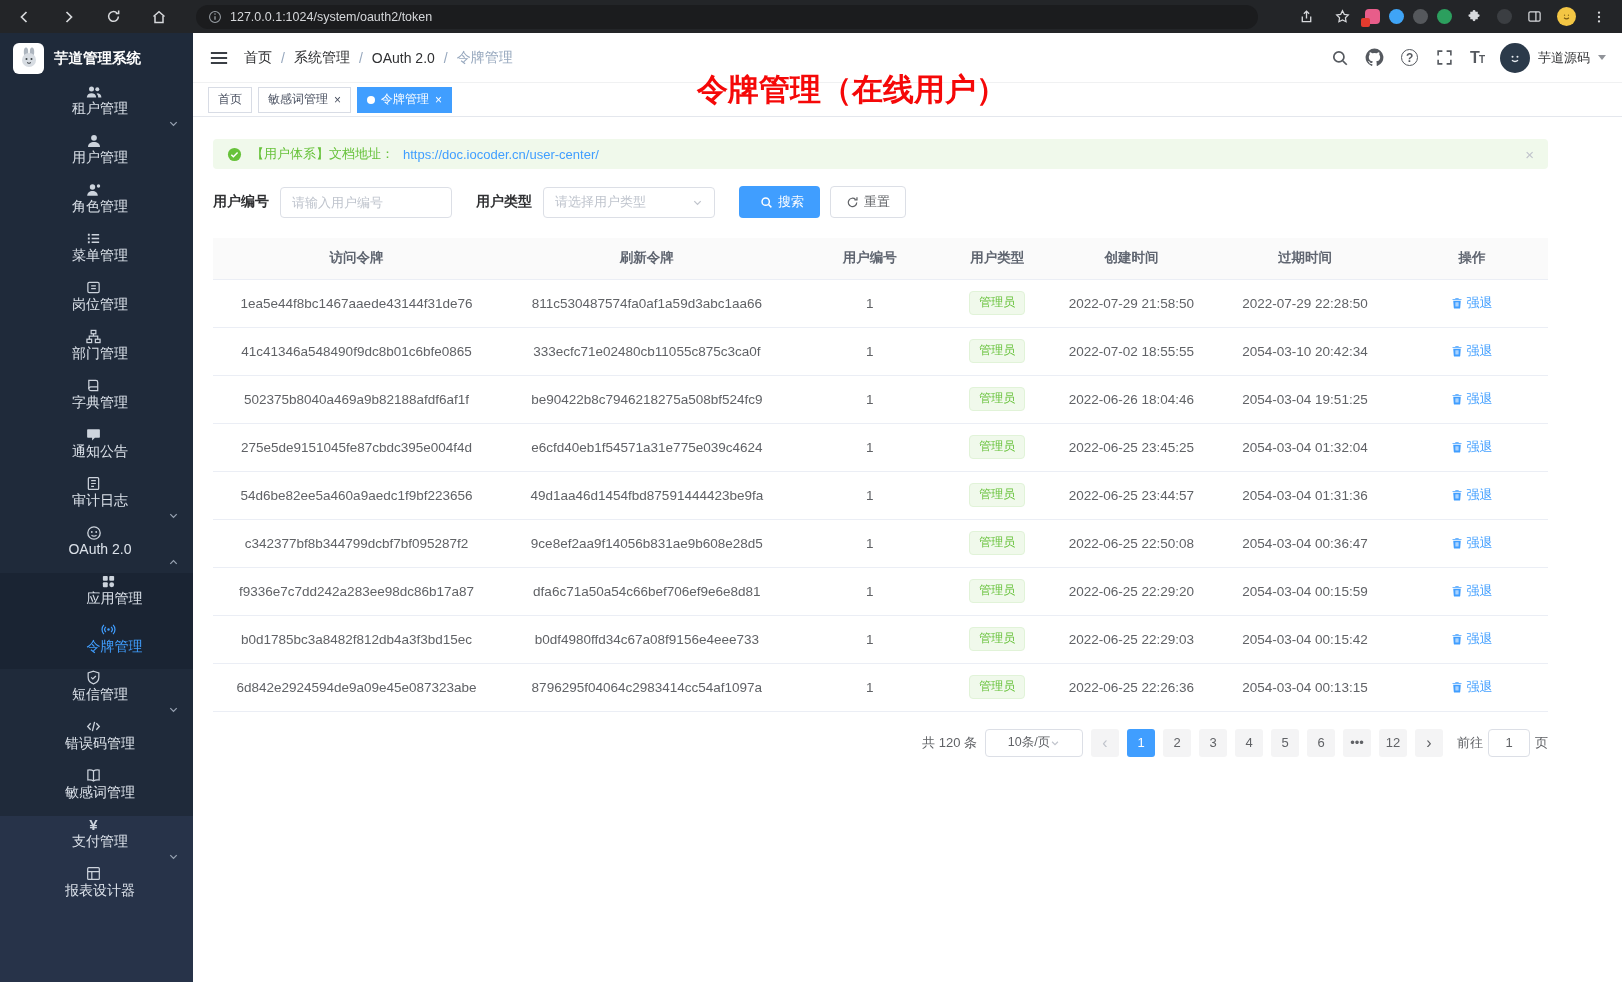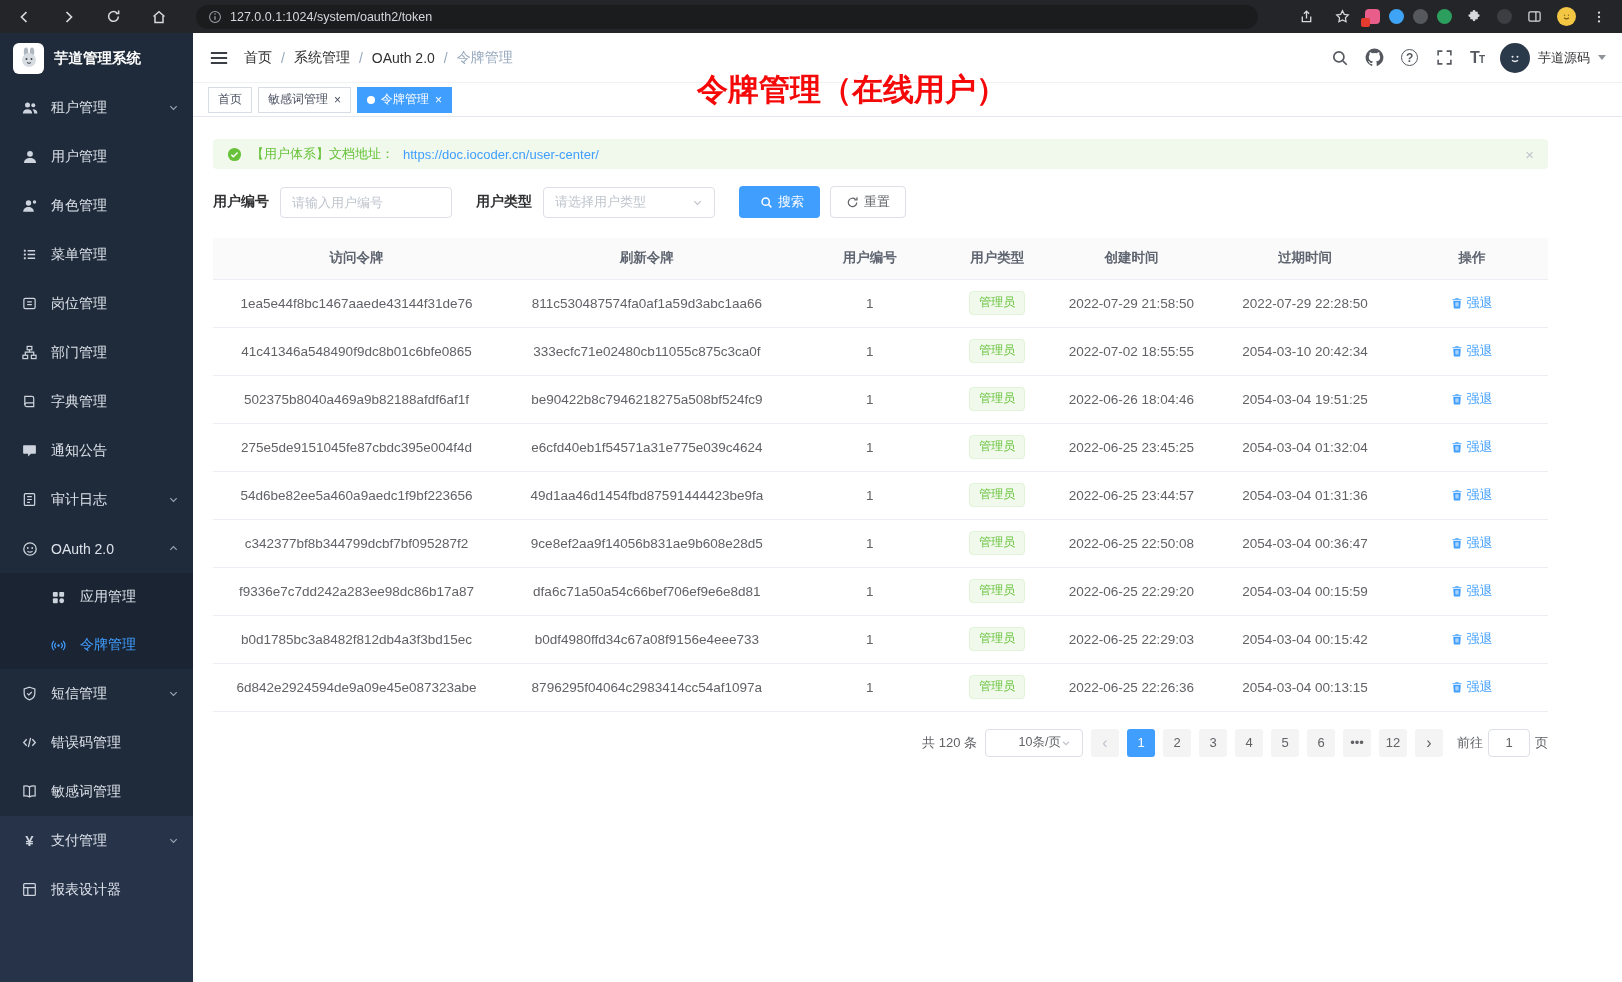--- a/index.html
+++ b/index.html
@@ -24,21 +24,21 @@
 
   
   .app { display:flex; height:949px; }
 
   
   .sidebar { width:193px; background:#1f2a3a; display:flex; flex-direction:column; flex-shrink:0; }
   .logo { height:50px; display:flex; align-items:center; gap:10px; padding:0 13px; cursor:pointer; }
   .logo-img { width:31px; height:31px; background:#fff; border-radius:6px; display:flex; align-items:center; justify-content:center; flex-shrink:0; }
   .logo-title { color:#fff; font-size:14.5px; font-weight:bold; white-space:nowrap; }
   .menu { flex:0 0 auto; }
-  .menu-item { height:49px; display:flex; align-items:center; padding:0 14px 0 21px; font-size:14px; color:#dce2ea; cursor:pointer; }
+  .menu-item { height:49px; display:flex; align-items:center; padding:0 14px 0 21px; font-size:14px; color:#dce2ea; cursor:pointer;flex-direction:column; }
   .menu-item .mi-icon { width:17px; height:17px; margin-right:13px; color:#cdd4dd; flex-shrink:0; display:flex; align-items:center; justify-content:center; }
   .menu-item .chev { margin-left:auto; color:#97a2b1; display:flex; }
   .menu-item.sub { height:48px; padding-left:50px; background:#1a2433; }
   .menu-item.active { color:#409eff; }
   .menu-item.active .mi-icon { color:#409eff; }
   .menu-bottom { flex:1; background:#273349; display:flex; flex-direction:column; }
   .yen { font-size:15px; font-weight:bold; }
 
   
   .main { flex:1; display:flex; flex-direction:column; position:relative; background:#fff; min-width:0; }
@@ -83,21 +83,21 @@
   .btn-primary { background:#409eff; color:#fff; margin-right:10px;padding-left:20px; }
   .btn-plain { background:#fff; border-color:#dcdfe6; color:#606266; }
 
   table { width:100%; table-layout:fixed; border-collapse:collapse; margin-top:20px; }
   th { height:41px; background:#fafafa; color:#5f6570; font-size:13.5px; font-weight:bold; text-align:center; border-bottom:1px solid #ebeef5; }
   td { height:48px; color:#606266; font-size:13.5px; text-align:center; border-bottom:1px solid #ebeef5; white-space:nowrap; overflow:hidden; text-overflow:ellipsis; }
   .tag-success { display:inline-block; padding:3px 9px; font-size:12px; line-height:1.3; color:#67c23a; background:#f0f9eb; border:1px solid #e1f3d8; border-radius:4px; }
   .op-link { color:#409eff; font-size:13px; display:inline-flex; align-items:center; gap:3px; cursor:pointer; text-decoration:none; }
 
   .pager { display:flex; align-items:center; justify-content:flex-end; gap:8px; margin-top:17px; font-size:13px; color:#606266; }
-  .p-size { width:98px; height:28px; border:1px solid #dcdfe6; border-radius:4px; display:flex; align-items:center; justify-content:flex-end; padding:0 11px; font-size:12.5px; cursor:pointer; background:#fff; }
+  .p-size { width:98px; height:28px; border:1px solid #dcdfe6; border-radius:4px; display:flex; align-items:center; justify-content:center; padding:0 11px; font-size:12.5px; cursor:pointer; background:#fff; }
   .p-btn { min-width:28px; height:28px; padding:0 4px; background:#f4f4f5; border-radius:3px; display:inline-flex; align-items:center; justify-content:center; cursor:pointer; font-size:13px; color:#606266; }
   .p-btn.active { background:#409eff; color:#fff; }
   .p-btn.nav { font-size:16px; }
   .p-btn.disabled { color:#c0c4cc; }
   .p-goto { display:flex; align-items:center; gap:5px; margin-left:6px; }
   .p-goto input { width:42px; height:28px; border:1px solid #dcdfe6; border-radius:4px; text-align:center; font-size:13px; color:#606266; }
 </style>
 </head>
 <body>
 

